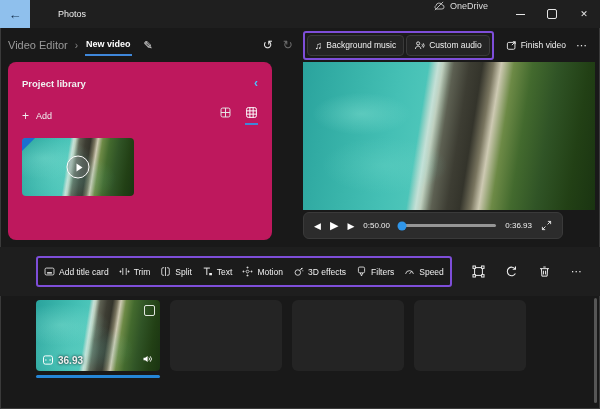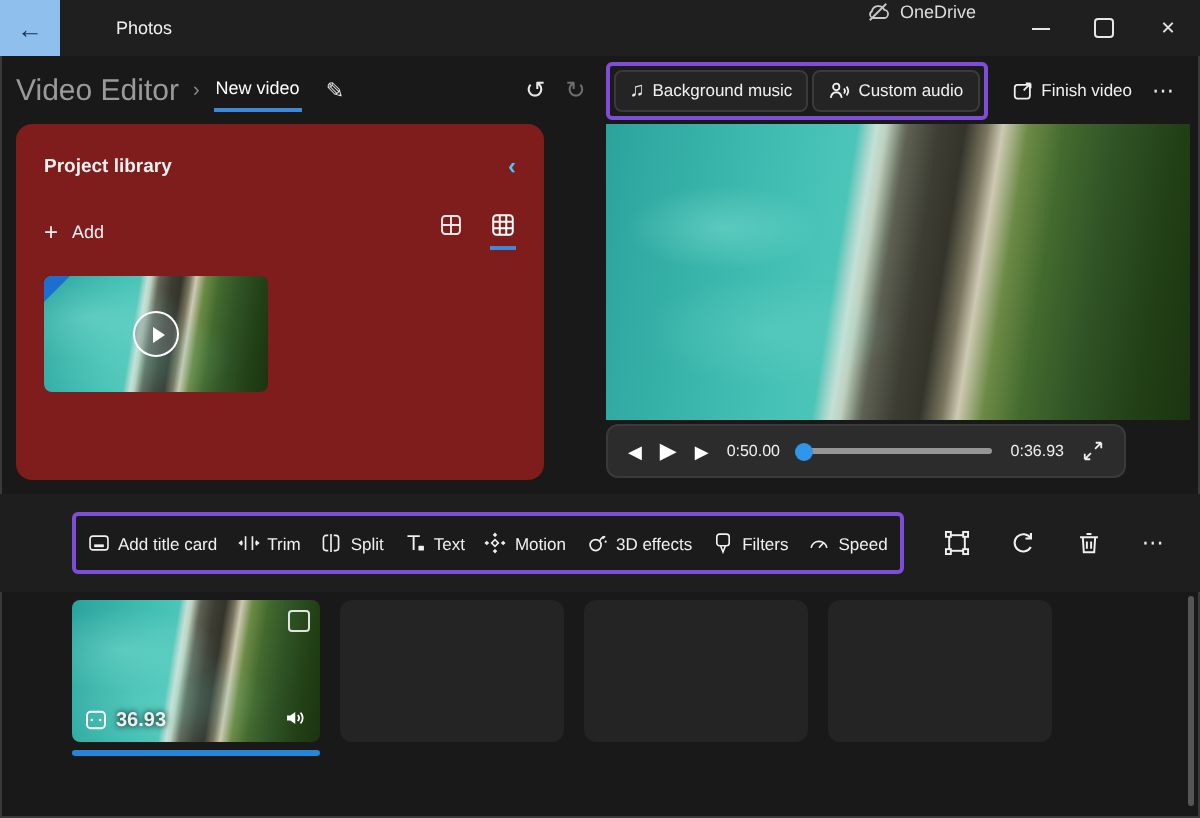--- a/index.html
+++ b/index.html
@@ -10,34 +10,34 @@
   .titlebar{position:absolute;top:0;left:0;right:0;height:28px;background:#1f1f1f;display:flex;align-items:center;}
   .back-btn{width:30px;height:28px;background:#8fc0ed;color:#16314f;border:none;display:flex;align-items:center;justify-content:center;font-size:13px;cursor:pointer;}
   .app-title{margin-left:28px;font-size:9px;}
   .tb-right{margin-left:auto;display:flex;align-items:flex-start;height:100%;}
   .onedrive{display:flex;align-items:center;gap:5px;font-size:9px;color:#dcdcdc;margin-right:16px;}
   .win-btn{width:32px;height:28px;display:flex;align-items:center;justify-content:center;color:#e6e6e6;font-size:9px;}
   .min-glyph{width:9px;height:1px;background:#e6e6e6;}
   .max-glyph{width:8px;height:8px;border:1px solid #e6e6e6;border-radius:2px;}
   
   .cmdbar{position:absolute;top:28px;left:0;right:0;height:34px;display:flex;align-items:center;padding:0 8px;box-sizing:border-box;}
-  .crumb-section{color:#9a9a9a;font-size:15px;}
+  .crumb-section{color:#9a9a9a;font-size:11px;}
   .crumb-chev{color:#8a8a8a;font-size:10px;margin:0 7px;}
-  .crumb-current{font-size:9px;color:#fff;border-bottom:2px solid #3f87d9;padding:4px 1px 5px;}
+  .crumb-current{font-size:9px;color:#fff;border-bottom:2px solid #3f87d9;padding:4px 1px 5px;font-weight:bold;}
   .pencil{margin-left:12px;font-size:11px;color:#e8e8e8;}
   .cmd-right{margin-left:auto;display:flex;align-items:center;}
   .undo{font-size:12px;color:#e8e8e8;margin-right:10px;}
   .redo{font-size:12px;color:#6e6e6e;margin-right:10px;}
   .hl-box{border:2px solid #7e4ed9;border-radius:3px;display:flex;align-items:center;background:#1b1b1b;padding:1px;}
   .audio-btn{display:flex;align-items:center;gap:4px;font-size:8.5px;color:#f0f0f0;background:#242424;border:1px solid #3a3a3a;border-radius:4px;padding:4px 7px;margin:1px;white-space:nowrap;}
   .music-glyph{font-size:10px;}
   .finish-btn{display:flex;align-items:center;gap:4px;font-size:8.5px;margin:0 2px 0 8px;padding:4px 4px;white-space:nowrap;}
   .dots{font-size:11px;letter-spacing:1px;color:#e8e8e8;margin:0 4px;}
   
-  .left-panel{position:absolute;left:8px;top:62px;width:264px;height:178px;background:#7f1d1d;border-radius:8px;padding:14px 14px;box-sizing:border-box;}
+  .left-panel{position:absolute;left:8px;top:62px;width:264px;height:178px;background:#be185d;border-radius:8px;padding:14px 14px;box-sizing:border-box;}
   .panel-head{display:flex;align-items:center;}
   .panel-title{font-size:9.5px;font-weight:bold;}
   .collapse{margin-left:auto;color:#4cc2ff;font-size:12px;font-weight:bold;}
   .panel-tools{display:flex;align-items:center;margin-top:16px;}
   .add-btn{display:flex;align-items:center;gap:7px;font-size:9px;}
   .plus-glyph{font-size:12px;line-height:10px;}
   .view-toggles{margin-left:auto;display:flex;gap:13px;align-items:flex-end;}
   .view-btn{padding-bottom:4px;border-bottom:2px solid transparent;}
   .view-btn.selected{border-bottom-color:#3f87d9;}
   .lib-thumb{position:relative;margin-top:13px;width:112px;height:58px;border-radius:4px;overflow:hidden;}

